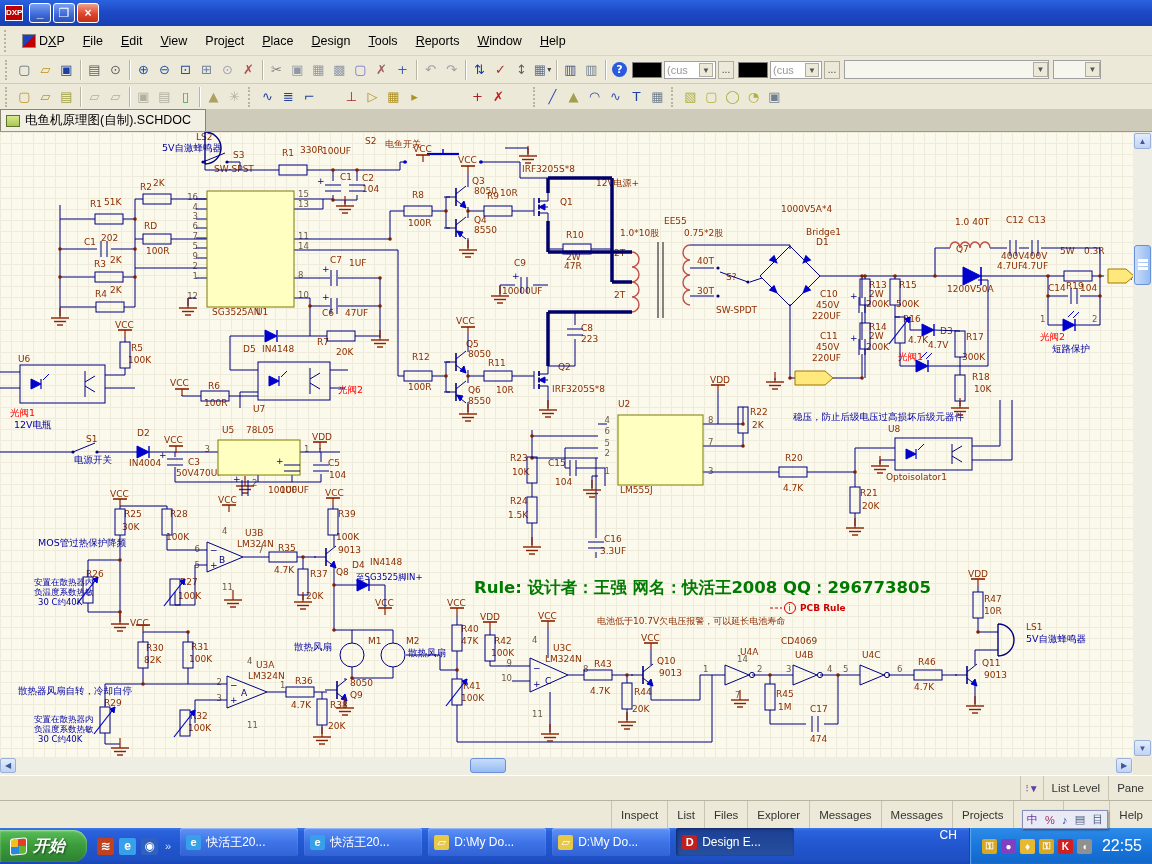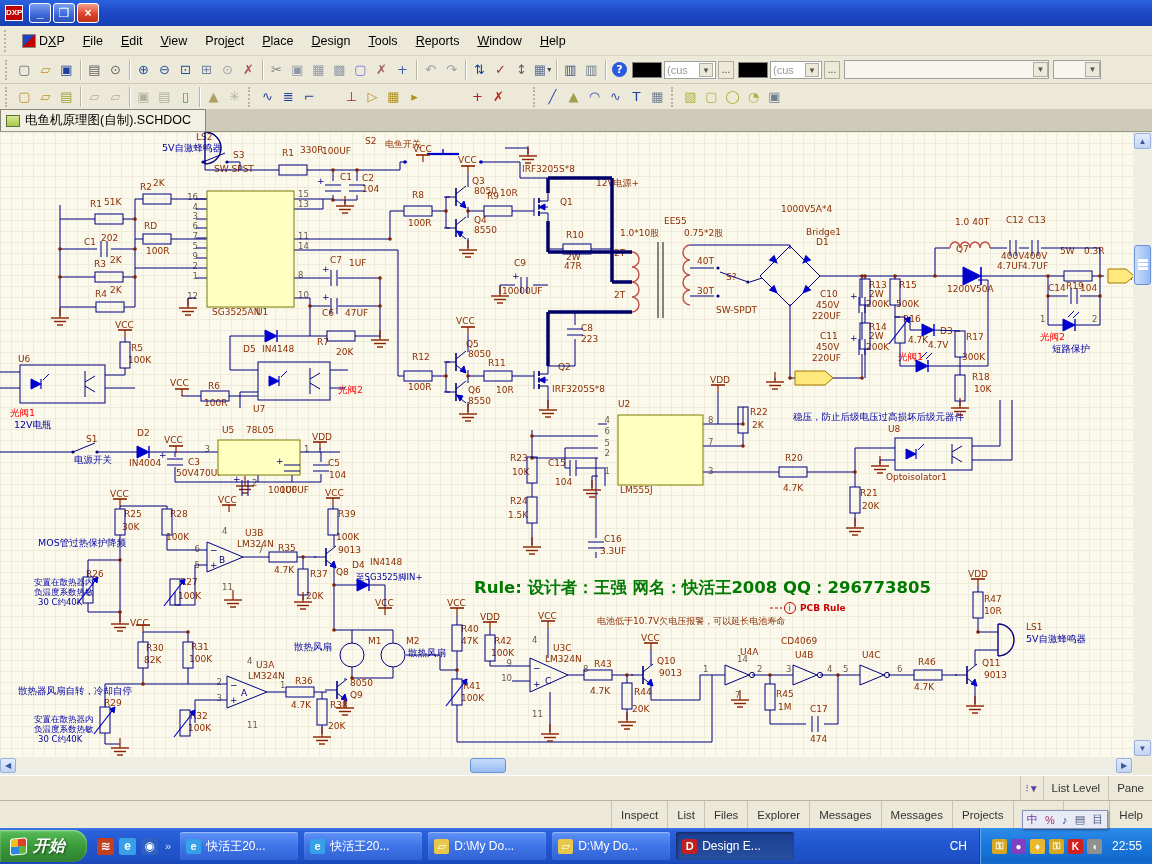--- a/index.html
+++ b/index.html
@@ -90,21 +90,21 @@
     border-top:1px solid #B8B4A4; display:flex; align-items:center; font-size:11.5px; color:#222; }
   #statusleft { padding-left:8px; display:flex; gap:26px; width:430px; }
   #statusbtns { margin-left:auto; display:flex; height:28px; }
   .stbtn { padding:0 9px; border-left:1px solid #C8C4B4; display:flex; align-items:center; color:#333; }
   #imebar { position:absolute; left:1022px; top:810px; width:86px; height:19px; background:#E8EAF6;
     border:1px solid #8890B8; box-shadow:1px 1px 2px rgba(0,0,0,.4); display:flex; align-items:center;
     justify-content:space-around; font-size:11px; z-index:5; }
 
   
   #taskbar { position:absolute; left:0; top:828px; width:1152px; height:36px;
-    background:linear-gradient(180deg,#3C78E8 0%,#2B63DC 8%,#2258D0 40%,#1E4FC4 88%,#1A47B4 100%); display:flex; align-items:center; }
+    background:linear-gradient(180deg,#3C78E8 0%,#2B63DC 8%,#2258D0 40%,#1E4FC4 88%,#1A47B4 100%); display:flex; }
   #startbtn { height:32px; margin:2px 0; padding:0 22px 0 10px; border-radius:0 14px 14px 0;
     background:linear-gradient(180deg,#5ABE5A 0%,#3C9E3C 45%,#2E8030 100%);
     display:flex; align-items:center; color:#fff; font-weight:bold; font-style:italic; font-size:16px;
     text-shadow:1px 1px 2px #1A4A1A; box-shadow:inset 0 1px 2px #A8E0A8; }
   #startflag { width:17px; height:17px; margin-right:6px; transform:skewY(-6deg);
     background:conic-gradient(from 0deg at 50% 50%,#E04028 0 25%,#60B830 0 50%,#2888E0 0 75%,#F0C020 0 100%);
     border-radius:3px; border:1px solid #fff; }
   #quicklaunch { display:flex; align-items:center; gap:5px; padding:0 6px 0 10px; }
   .qlicon { width:17px; height:17px; border-radius:2px; font-size:12px; font-weight:bold;
     display:flex; align-items:center; justify-content:center; color:#fff; }
@@ -114,21 +114,21 @@
     color:#fff; font-size:12px; display:flex; align-items:center; gap:5px; overflow:hidden; white-space:nowrap; }
   .taskbtn.active { background:linear-gradient(180deg,#1C3F94,#27509E); box-shadow:inset 1px 1px 3px #102860; }
   .tbicon { width:15px; height:15px; flex:none; border-radius:2px; font-size:11px; font-weight:bold;
     display:flex; align-items:center; justify-content:center; }
   #langind { color:#fff; font-size:12px; padding:0 8px; }
   #tray { height:36px; margin-left:4px; display:flex; align-items:center; gap:4px; padding:0 10px 0 12px;
     background:linear-gradient(180deg,#2E8BE8 0%,#1877DC 50%,#1266C8 100%); border-left:1px solid #1048A0;
     box-shadow:inset 1px 0 1px #60A8F0; }
   .trayicon { width:15px; height:15px; border-radius:2px; font-size:10px; font-weight:bold;
     display:flex; align-items:center; justify-content:center; color:#fff; }
-  #clock { color:#fff; font-size:12px; padding-left:6px; }
+  #clock { color:#fff; font-size:16px; padding-left:6px; }
 </style>
 </head>
 <body>
 
 <div id="titlebar">
   <div id="title-icon">DXP</div>
   <div class="winbtn">_</div>
   <div class="winbtn">❐</div>
   <div class="winbtn close">×</div>
 </div>

